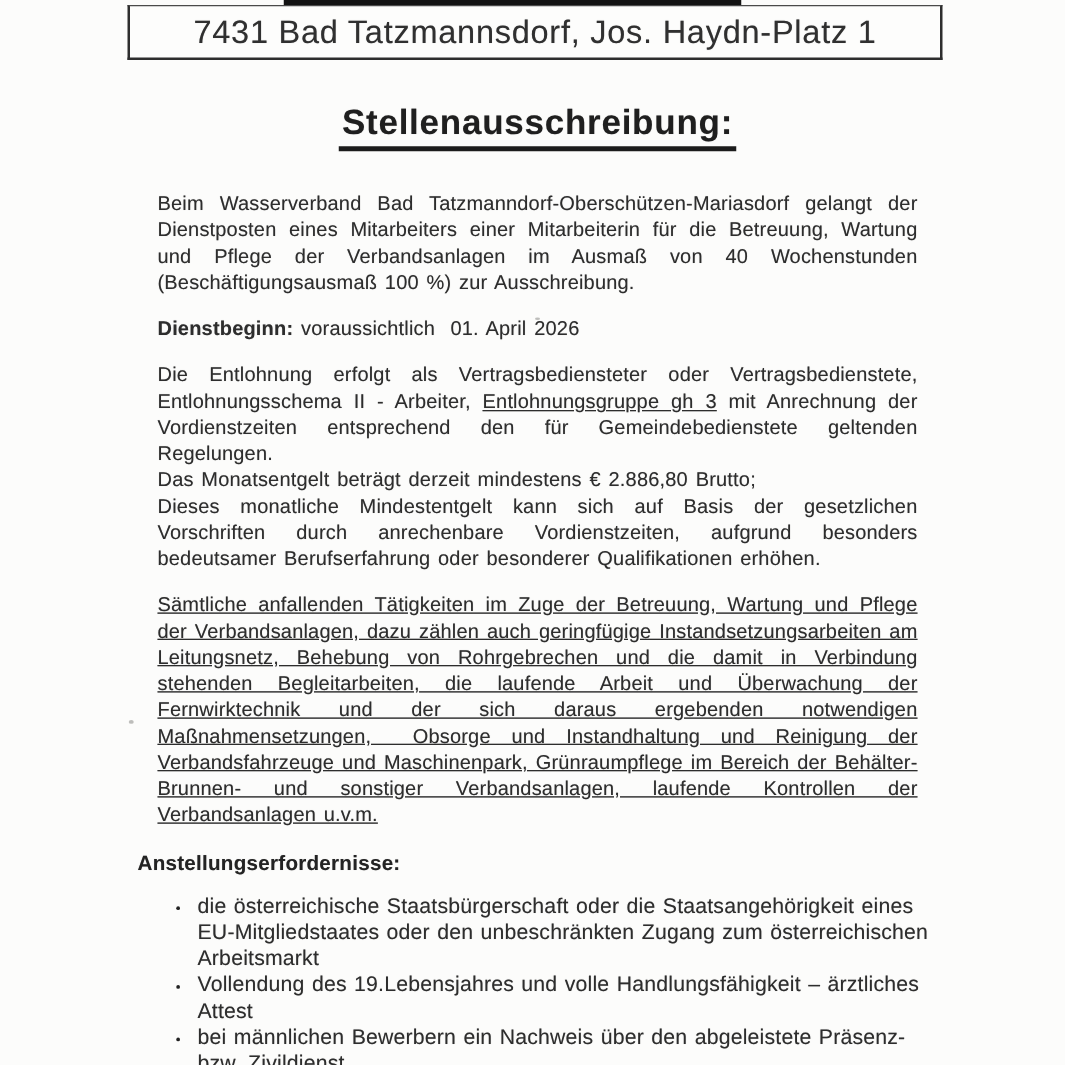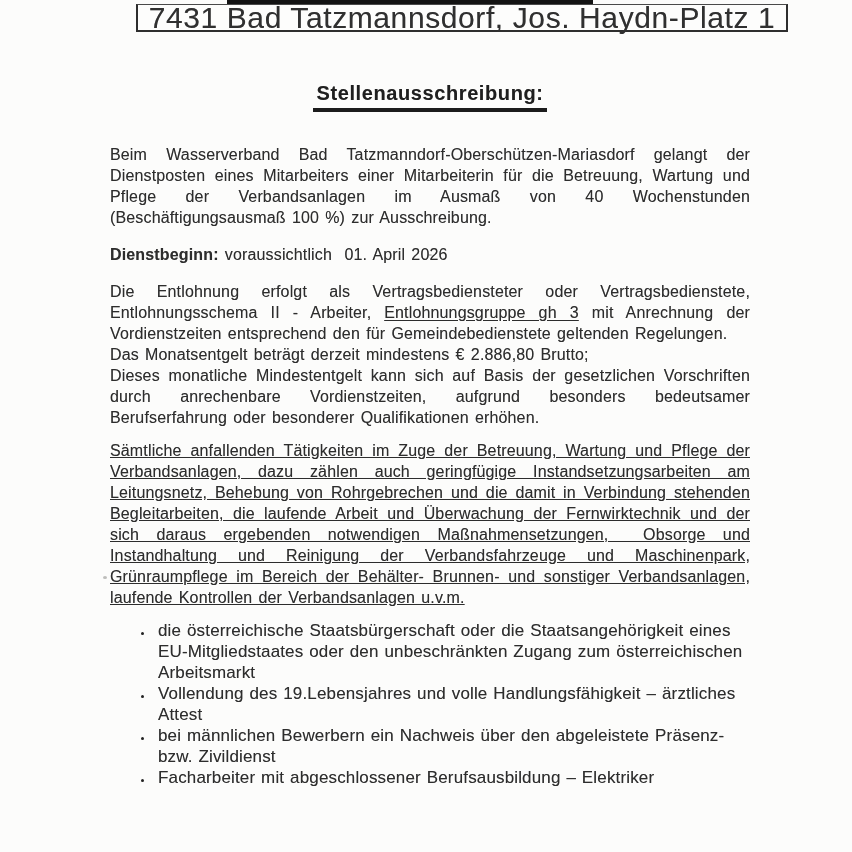--- a/index.html
+++ b/index.html
@@ -13,40 +13,39 @@
     color:#2d2d2d;
     text-shadow:0 0 0.6px rgba(70,70,70,0.45);
   }
   
   .top-bar {
     position:absolute; left:227px; top:0; width:366px; height:5px;
     background:#131313;
   }
   .address-box {
     position:absolute; box-sizing:border-box;
-    left:102px; top:4px; width:652px; height:28px;
+    left:102px; top:4px; width:652px; height:44px;
     border:2px solid #2e2e2e; border-top:1.5px solid #4a4a4a;
     display:flex; align-items:center; justify-content:center;
-    font-size:30px; letter-spacing:0.6px; color:#303030;
+    font-size:26px; letter-spacing:0.6px; color:#303030;
     background:#fdfdfc;
-    margin-left:34px;
   }
   .column {
     position:absolute; left:110px; top:82px; width:640px;
   }
   .title-wrap { text-align:center; margin:0 0 32px 0; }
   .title-text {
     display:inline-block;
-    font-size:20px; font-weight:bold; letter-spacing:0.6px;
+    font-size:28px; font-weight:bold; letter-spacing:0.6px;
     color:#1f1f1f;
     border-bottom:4px solid #1c1c1c;
     padding:0 3px 3px 3px;
   }
   .body-text {
-    margin:0;
+    margin:16px;
     font-size:16px; line-height:21px;
     letter-spacing:0.15px; word-spacing:1.6px;
   }
   .justify { text-align:justify; }
   .mt16 { margin-top:16px; }
   .mt12 { margin-top:12px;text-decoration:underline; }
   .mt18 { margin-top:18px; }
   .heading {
     font-size:16.5px; font-weight:bold; line-height:21px;
     letter-spacing:0.2px; color:#232323;
@@ -94,20 +93,21 @@
     <p class="body-text mt16">
       <span class="bold">Dienstbeginn:</span>
       <span>voraussichtlich&nbsp; 01. April 2026</span>
     </p>
 
     <p class="body-text justify mt16"><span>Die Entlohnung erfolgt als Vertragsbediensteter oder Vertragsbedienstete, Entlohnungsschema II - Arbeiter, </span><span class="u">Entlohnungsgruppe gh 3</span><span> mit Anrechnung der Vordienstzeiten entsprechend den für Gemeindebedienstete geltenden Regelungen.</span><br><span>Das Monatsentgelt beträgt derzeit mindestens € 2.886,80 Brutto;</span><br><span>Dieses monatliche Mindestentgelt kann sich auf Basis der gesetzlichen Vorschriften durch anrechenbare Vordienstzeiten, aufgrund besonders bedeutsamer Berufserfahrung oder besonderer Qualifikationen erhöhen.</span></p>
 
 
     <p class="body-text justify mt12">Sämtliche anfallenden Tätigkeiten im Zuge der Betreuung, Wartung und Pflege der Verbandsanlagen, dazu zählen auch geringfügige Instandsetzungsarbeiten am Leitungsnetz, Behebung von Rohrgebrechen und die damit in Verbindung stehenden Begleitarbeiten, die laufende Arbeit und Überwachung der Fernwirktechnik und der sich daraus ergebenden notwendigen Maßnahmensetzungen,&nbsp; Obsorge und Instandhaltung und Reinigung der Verbandsfahrzeuge und Maschinenpark, Grünraumpflege im Bereich der Behälter- Brunnen- und sonstiger Verbandsanlagen, laufende Kontrollen der Verbandsanlagen u.v.m.</p>
 
+    <div class="heading mt18">Anstellungserfordernisse:</div>
 
     <ul class="req-list">
       <li>
         <span>die österreichische Staatsbürgerschaft oder die Staatsangehörigkeit eines EU-Mitgliedstaates oder den unbeschränkten Zugang zum österreichischen Arbeitsmarkt</span>
       </li>
       <li>
         <span>Vollendung des 19.Lebensjahres und volle Handlungsfähigkeit – ärztliches Attest</span>
       </li>
       <li>
         <span>bei männlichen Bewerbern ein Nachweis über den abgeleistete Präsenz- bzw. Zivildienst</span>

